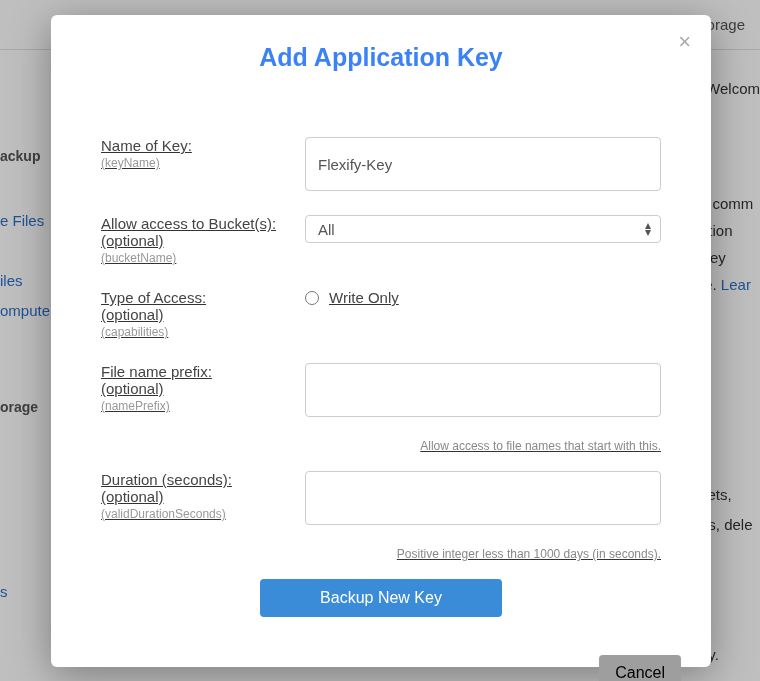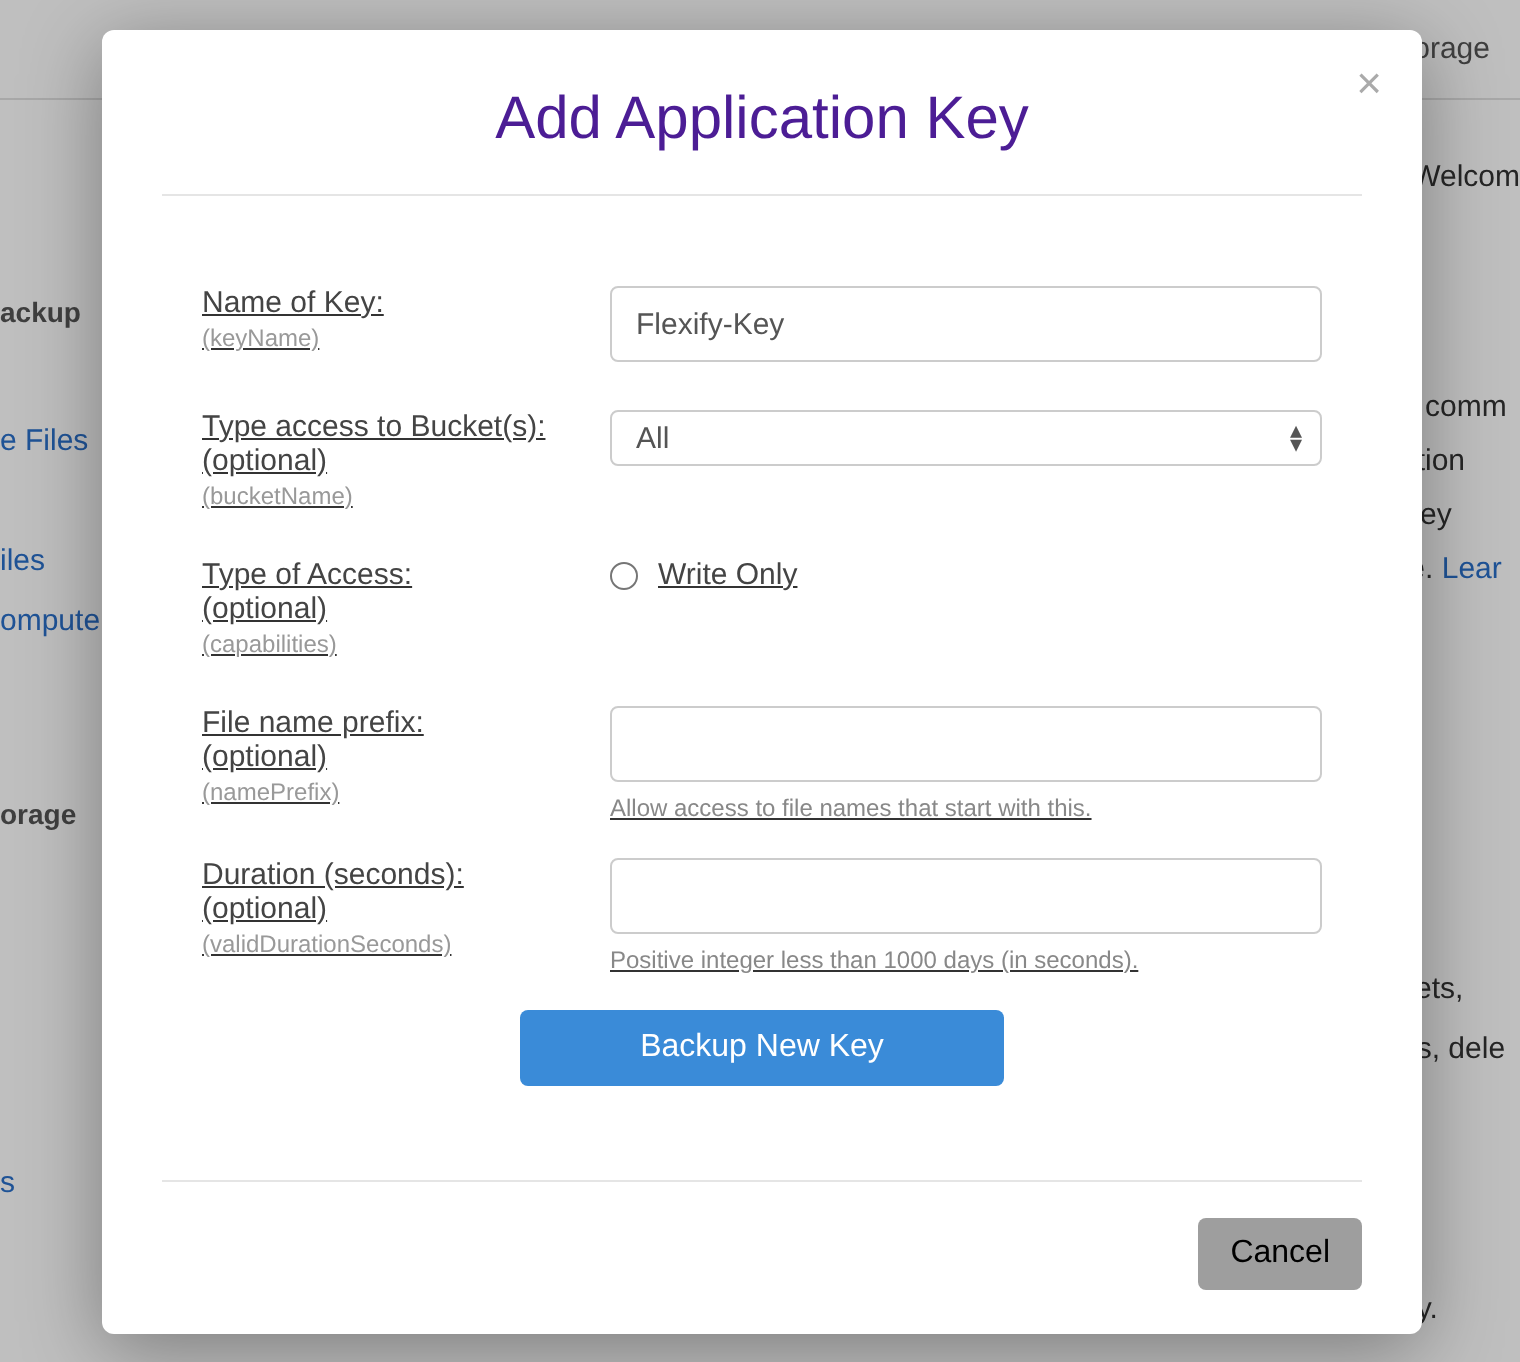--- a/index.html
+++ b/index.html
@@ -92,23 +92,23 @@
       box-shadow: 0 8px 40px rgba(0,0,0,0.35);
       display: flex;
       flex-direction: column;
     }
     .modal-header {
       position: relative;
       text-align: center;
       padding: 28px 20px 20px 20px;
     }
     .modal-title {
-      font-size: 30px;
-      font-weight: 400;
-      color: #4c1d95;
+      font-size: 25px;
+      font-weight: 700;
+      color: #3b82f6;
     }
     .modal-close {
       position: absolute;
       top: 16px;
       right: 20px;
       font-size: 22px;
       color: #aaa;
       cursor: pointer;
       line-height: 1;
     }
@@ -139,21 +139,21 @@
     .label-hint {
       font-size: 12px;
       color: #999;
       margin-top: 2px;
     }
     .input-col {
       flex: 1;
     }
     .text-input {
       width: 100%;
-      height: 38px;
+      height: 54px;
       border: 1px solid #ccc;
       border-radius: 4px;
       padding: 0 12px;
       font-size: 15px;
       color: #555;
     }
     .select-wrap {
       position: relative;
       width: 100%;
     }
@@ -186,24 +186,24 @@
       font-size: 15px;
       color: #444;
       margin-bottom: 12px;
       cursor: pointer;
     }
     .radio-group input[type="radio"] {
       width: 14px; height: 14px;
       cursor: pointer;
     }
     .helper-text {
-      text-align: left;
+      text-align: right;
       font-size: 12px;
       color: #888;
-      margin-top: 6px;
+      margin-top: 22px;
     }
     .submit-row {
       text-align: center;
       margin-top: 10px;
     }
     .btn-primary {
       background: #3a8bd8;
       color: #fff;
       border: none;
       border-radius: 4px;
@@ -284,21 +284,21 @@
         <div class="label-main">Name of Key:</div>
         <div class="label-hint">(keyName)</div>
       </div>
       <div class="input-col">
         <input type="text" class="text-input" value="Flexify-Key" style="">
       </div>
     </div>
 
     <div class="form-row">
       <div class="label-col">
-        <div class="label-main">Type access to Bucket(s):</div>
+        <div class="label-main">Allow access to Bucket(s):</div>
         <div class="label-main">(optional)</div>
         <div class="label-hint">(bucketName)</div>
       </div>
       <div class="input-col">
         <div class="select-wrap">
           <select class="select">
             <option>All</option>
           </select>
           <div class="select-caret">▴<br>▾</div>
         </div>

